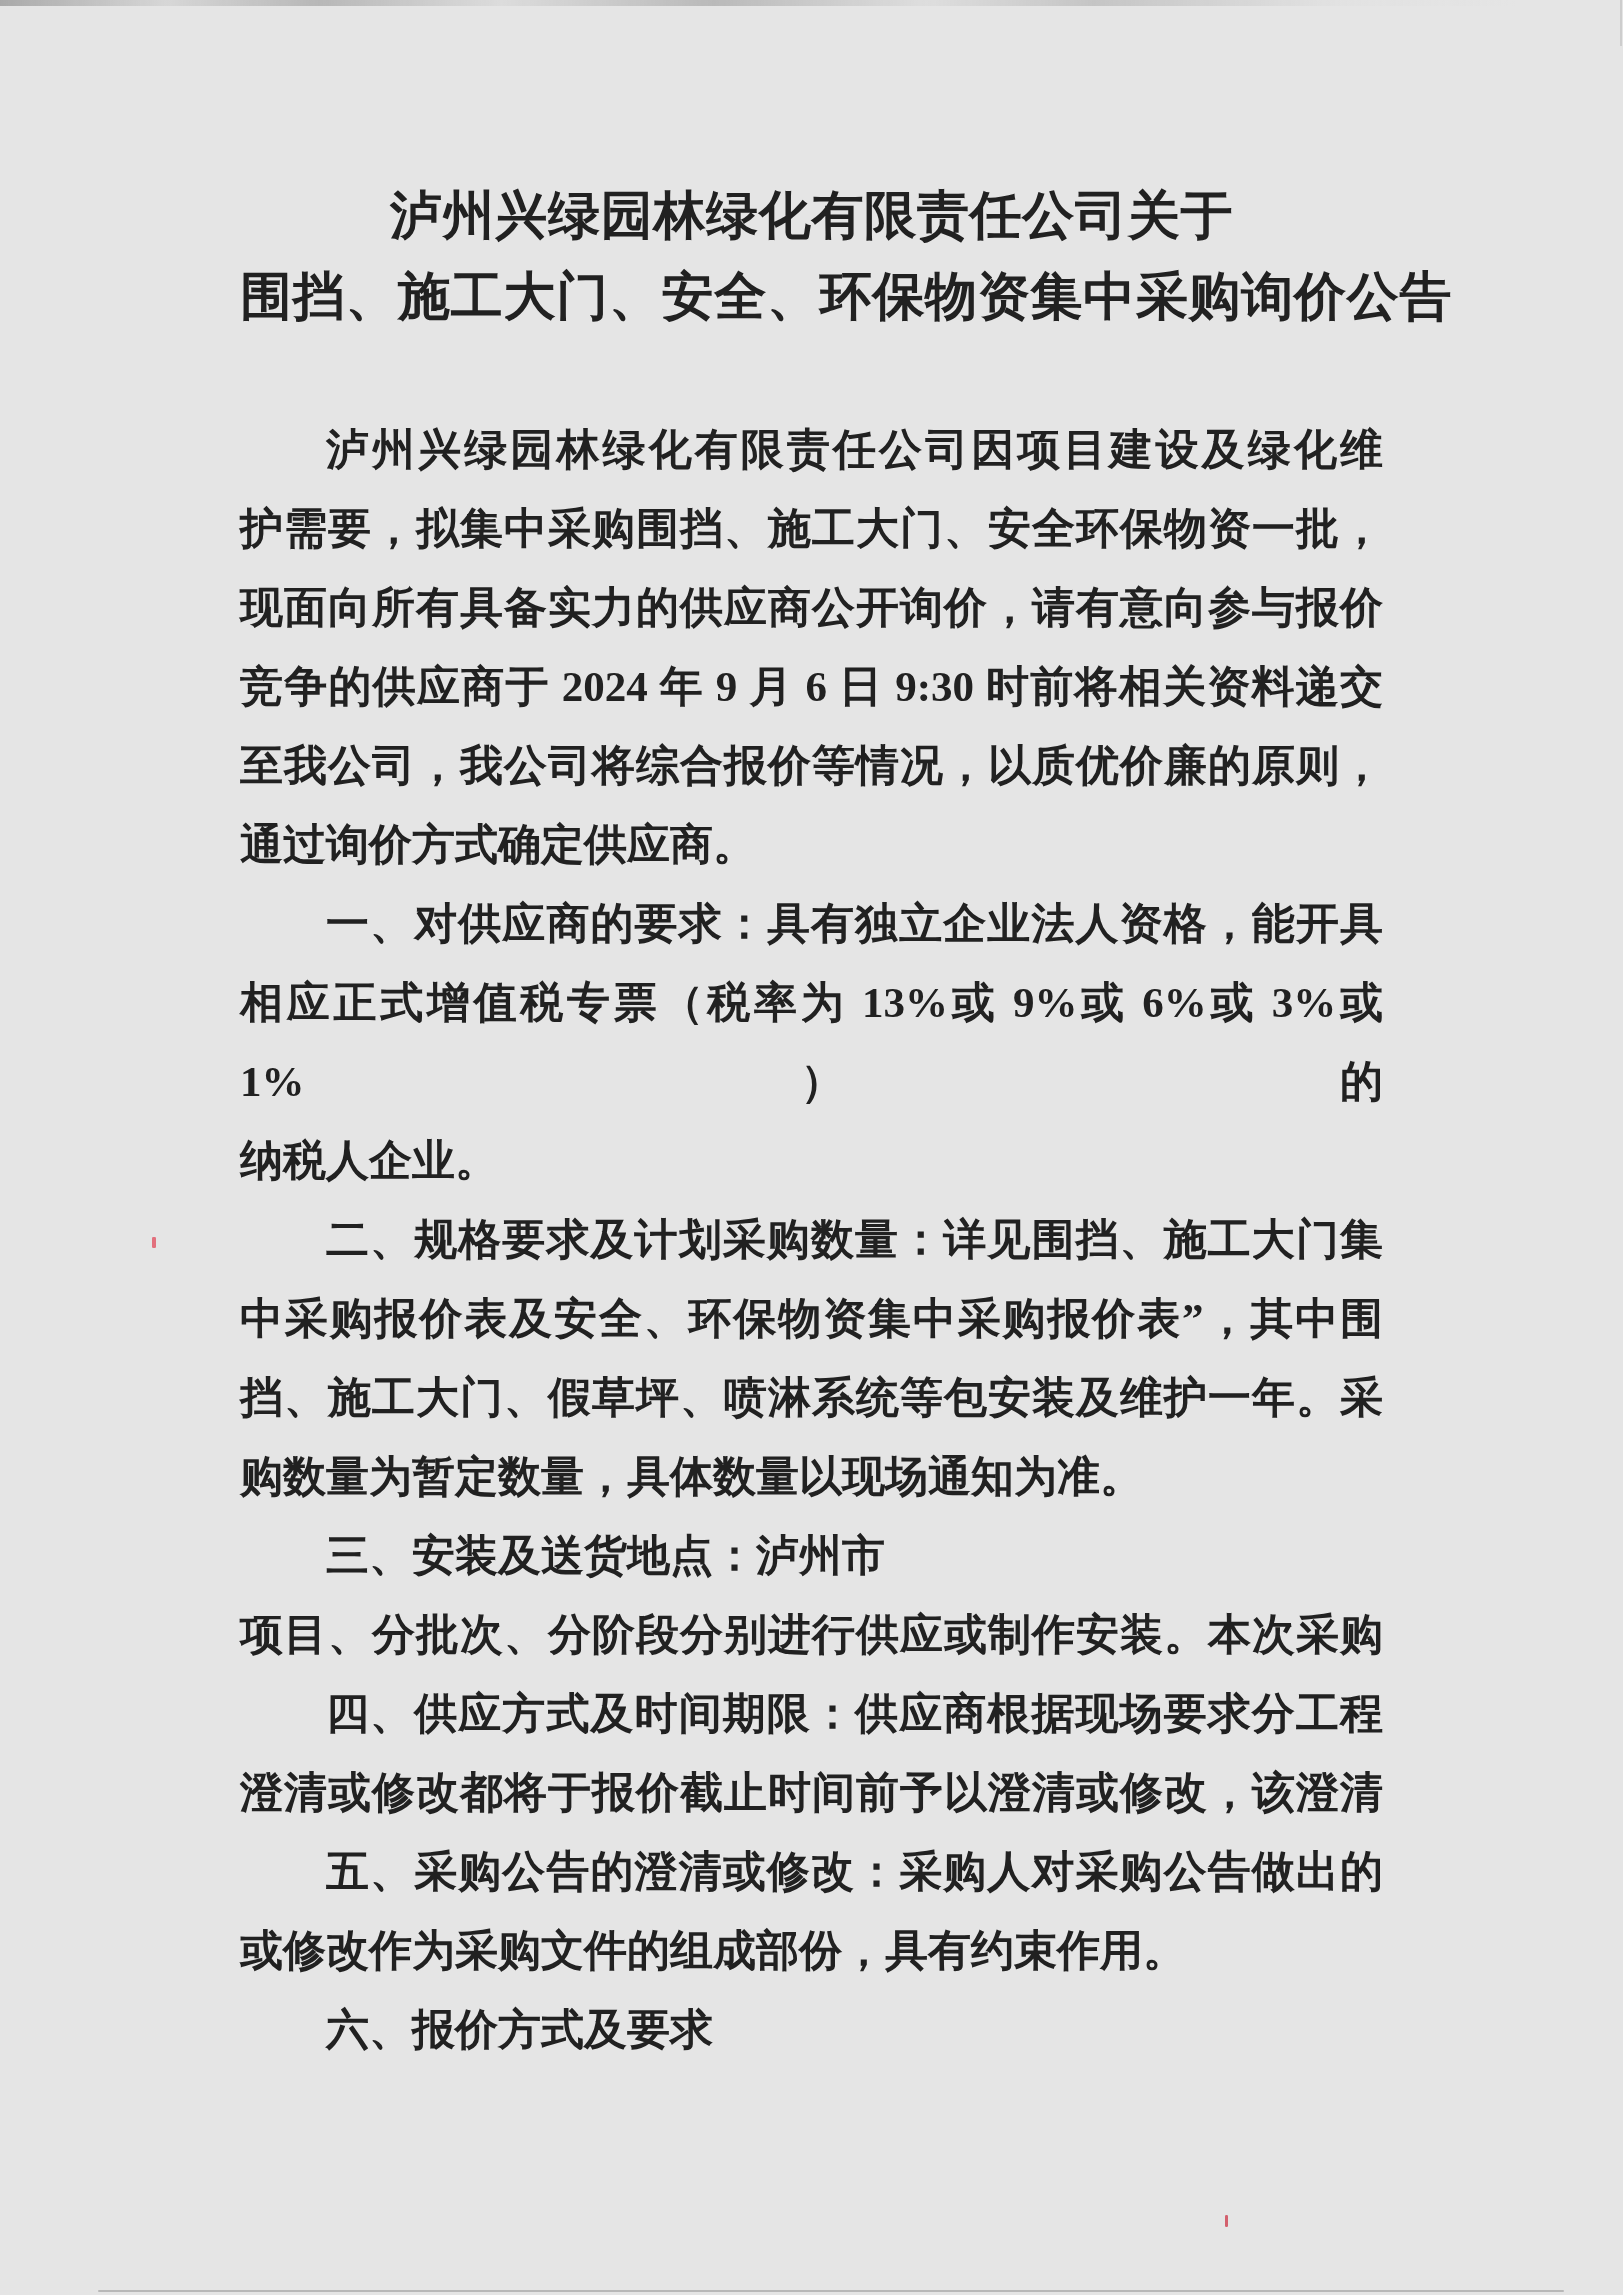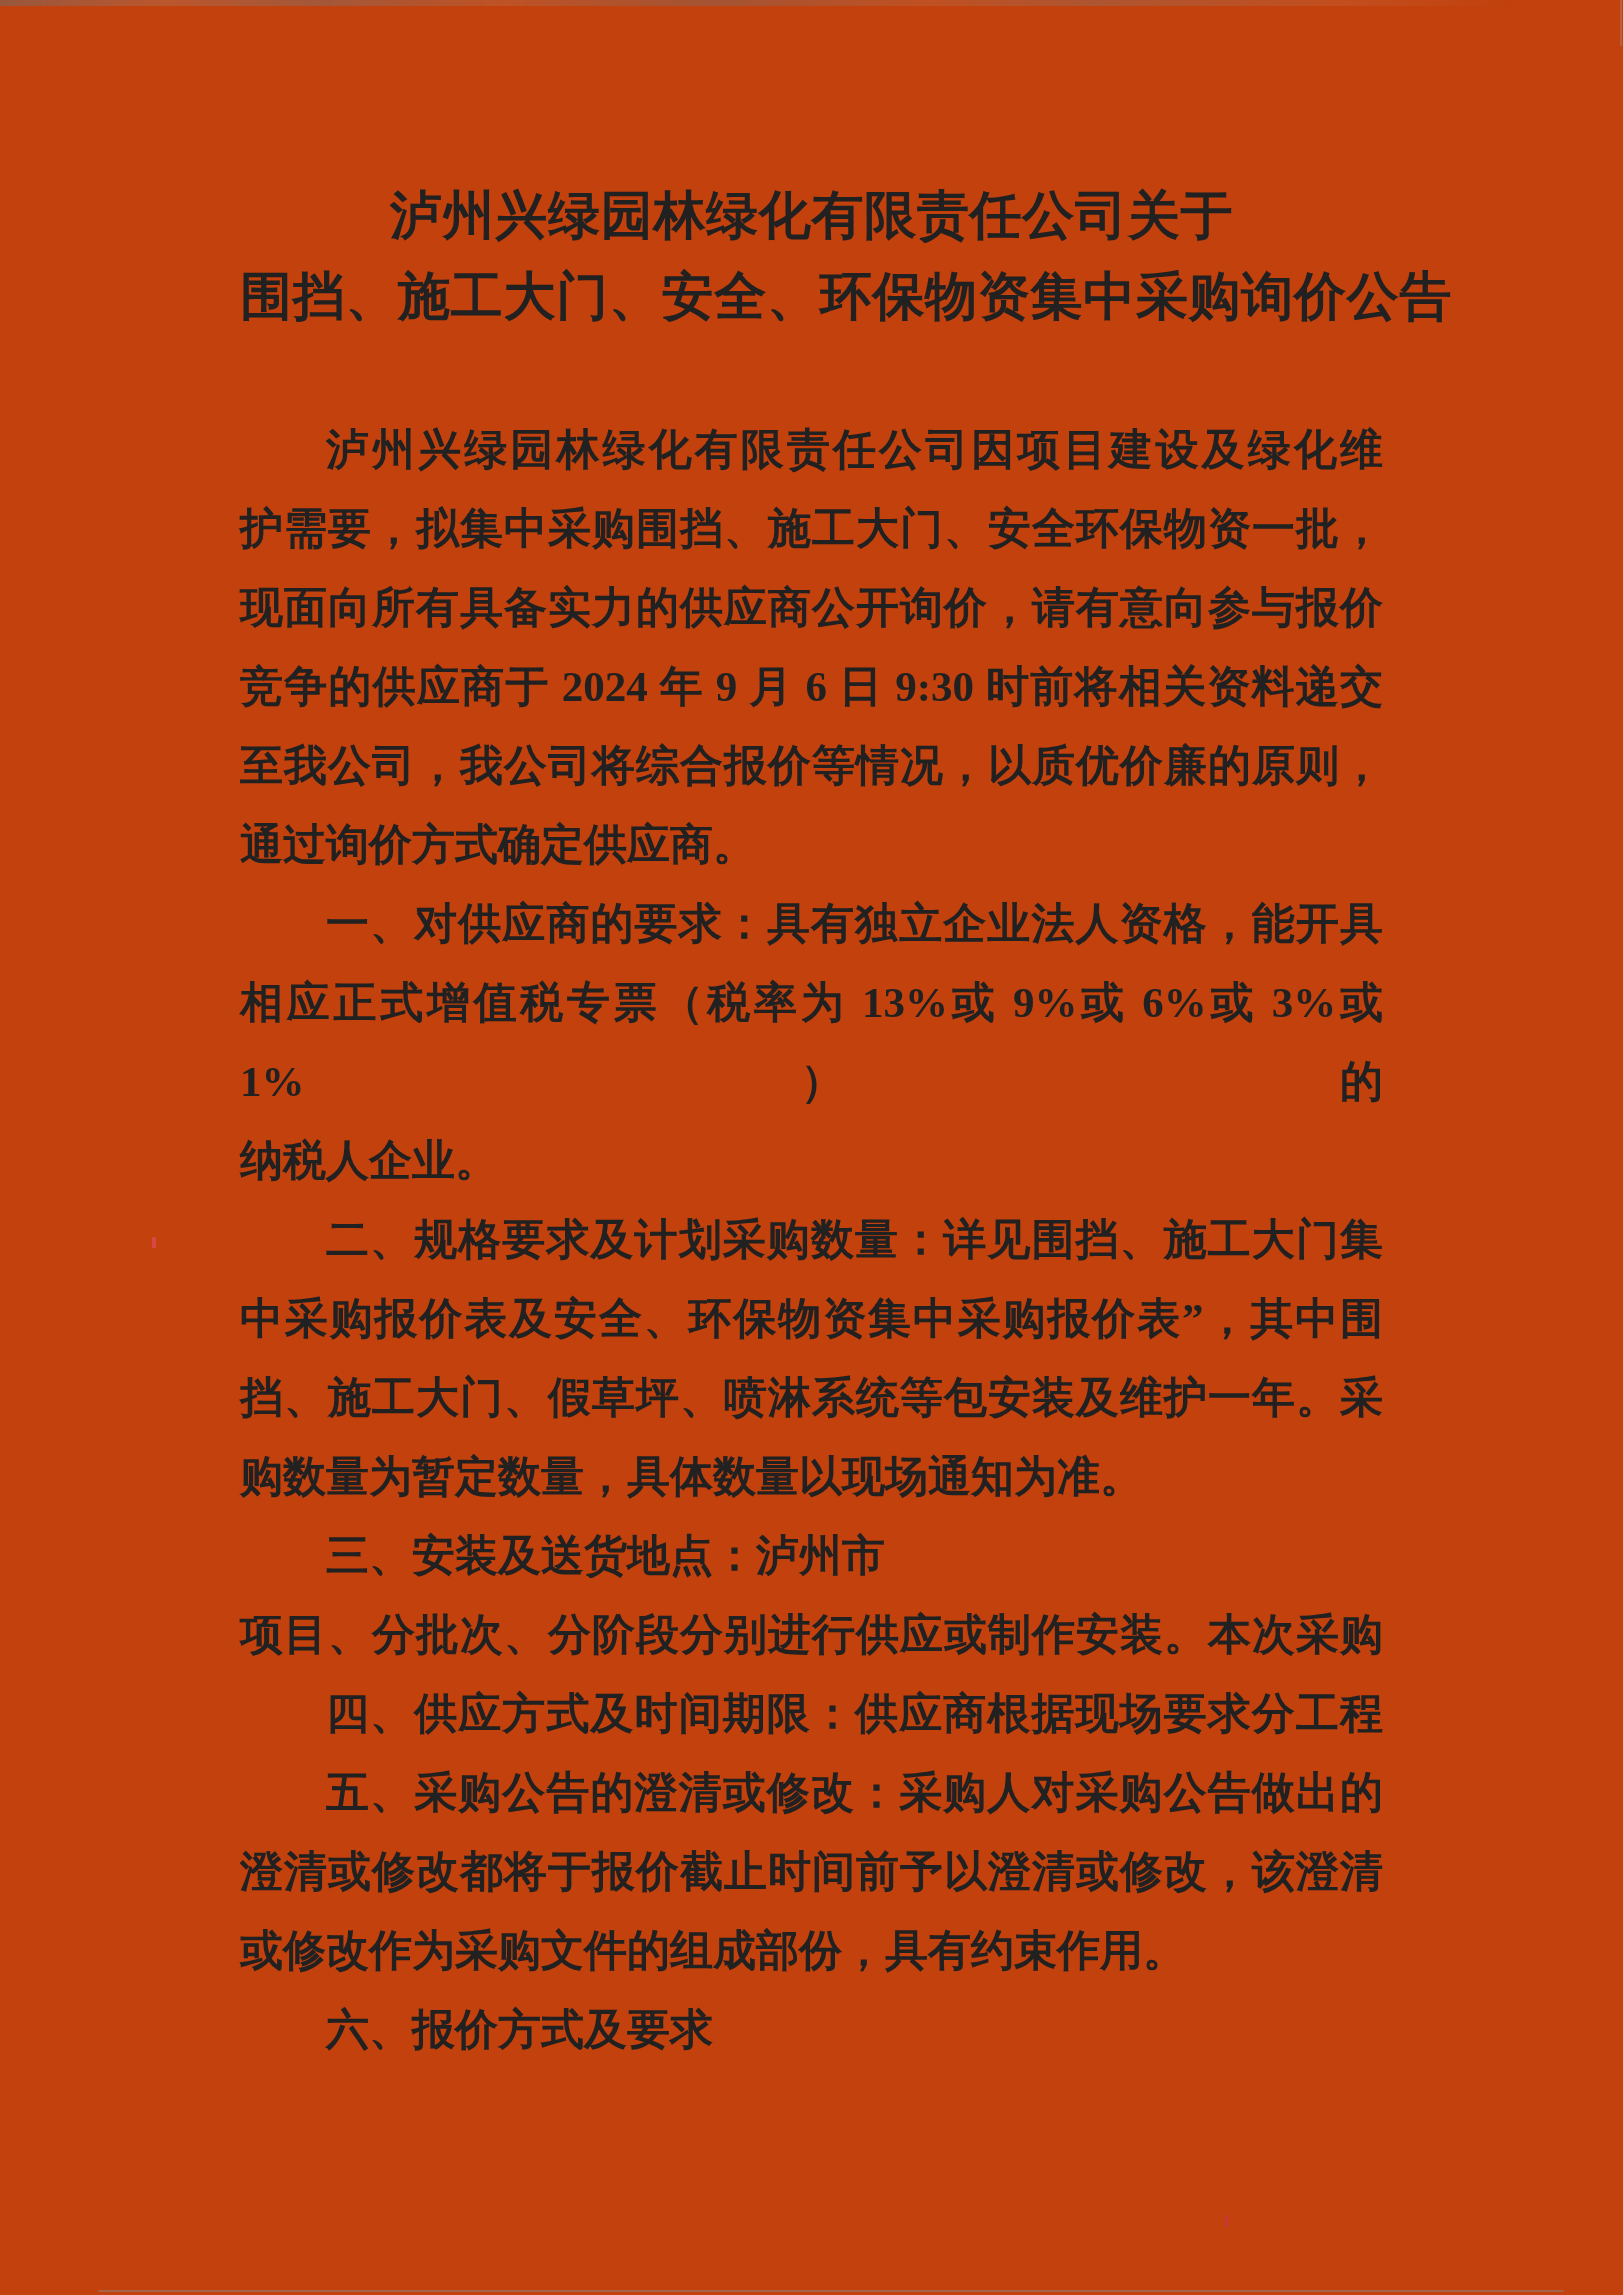--- a/index.html
+++ b/index.html
@@ -7,21 +7,21 @@
   body {
     width: 1623px;
     height: 2295px;
     position: relative;
     overflow: hidden;
     font-family: "Liberation Serif", "DejaVu Serif", serif;
   }
   .page {
     position: absolute;
     inset: 0;
-    background: #c2410c;
+    background: #e5e5e5;
     color: #212121;
   }
   .doc {
     width: 1143px;
     margin: 0 auto;
     padding-top: 175px;
   }
   .title-line {
     font-size: 52px;
     line-height: 81px;
@@ -98,22 +98,22 @@
         <div class="line indent full"><span class="run bold">一、对供应商的要求：</span><span class="run">具有独立企业法人资格，能开具</span></div>
         <div class="line full"><span class="run">相应正式增值税专票（税率为 13%或 9%或 6%或 3%或 1%）的</span></div>
         <div class="line"><span class="run">纳税人企业。</span></div>
         <div class="line indent full"><span class="run bold">二、规格要求及计划采购数量：</span><span class="run">详见围挡、施工大门集</span></div>
         <div class="line full"><span class="run">中采购报价表及安全、环保物资集中采购报价表”，</span><span class="run bold">其中围</span></div>
         <div class="line full"><span class="run bold">挡、施工大门、假草坪、喷淋系统等包安装及维护一年。</span><span class="run">采</span></div>
         <div class="line"><span class="run">购数量为暂定数量，具体数量以现场通知为准。</span></div>
         <div class="line indent"><span class="run bold">三、安装及送货地点：</span><span class="run">泸州市</span></div>
         <div class="line full"><span class="run">项目、分批次、分阶段分别进行供应或制作安装。本次采购</span></div>
         <div class="line indent full"><span class="run bold">四、供应方式及时间期限：</span><span class="run">供应商根据现场要求分工程</span></div>
+        <div class="line full"><span class="run">澄清或修改都将于报价截止时间前予以澄清或修改，该澄清</span></div>
         <div class="line indent full"><span class="run bold">五、采购公告的澄清或修改：</span><span class="run">采购人对采购公告做出的</span></div>
-        <div class="line full"><span class="run">澄清或修改都将于报价截止时间前予以澄清或修改，该澄清</span></div>
         <div class="line"><span class="run">或修改作为采购文件的组成部份，具有约束作用。</span></div>
         <div class="line indent"><span class="run bold">六、报价方式及要求</span></div>
       </main>
   </div>
 
   <div id="marks">
       <div class="scan-mark" style="left: 152px; top: 1237px; width: 3.9px; height: 10.5px; background: rgb(224, 72, 90);"></div>
       <div class="scan-mark" style="left: 1225px; top: 2215px; width: 3.3px; height: 11.8px; background: rgb(204, 51, 68);"></div>
     </div>
   <div class="edge-bottom"></div>

